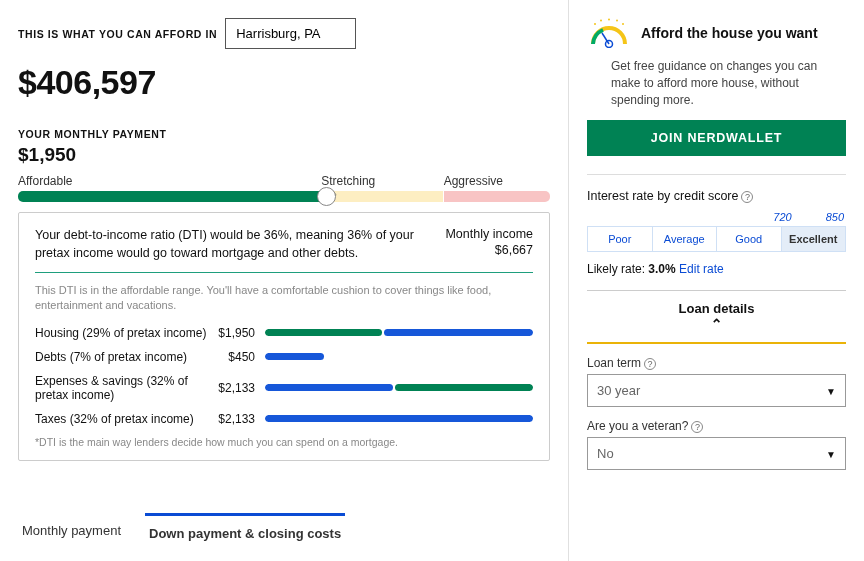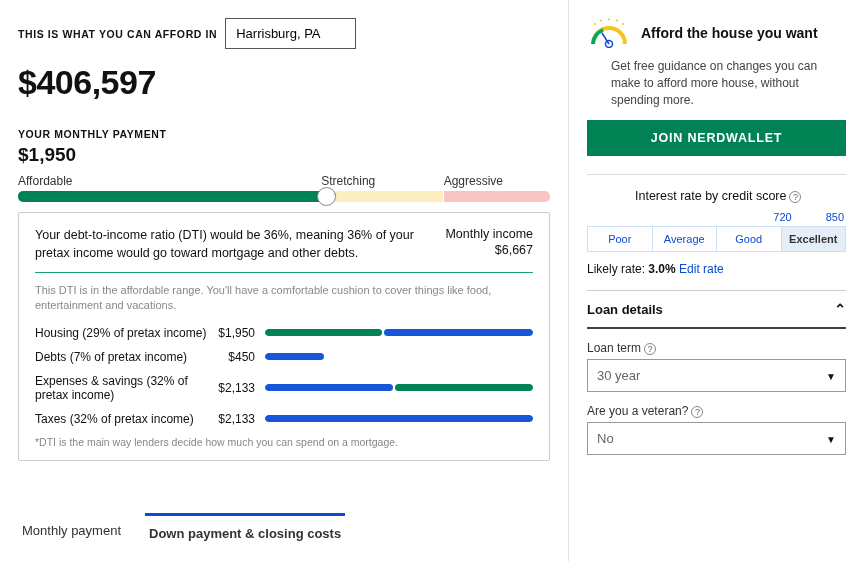--- a/index.html
+++ b/index.html
@@ -42,32 +42,32 @@
 .tab { font-size: 13px; padding: 10px 4px; color: #333; cursor: pointer;}
 .tab.active { border-top: 3px solid #0a4bd4; font-weight: 600;}
 
 
 .gauge-row { display: flex; align-items: center; gap: 10px; margin-bottom: 10px;}
 .gauge { width: 44px; height: 30px; }
 .afford-head { font-size: 14px; font-weight: 700; }
 .afford-sub { font-size: 12px; color: #444; line-height: 1.4; margin-bottom: 12px; margin-left: 24px;}
 .cta-btn { width: 100%; background: #008254; color: #fff; border: none; padding: 11px 0; font-size: 12.5px; font-weight: 700; letter-spacing: 0.8px; cursor: pointer; margin-bottom: 18px;}
 .hr { height: 1px; background: #ddd; margin-bottom: 14px;}
-.ir-label { font-size: 12.5px; margin-bottom: 8px; margin-left: 48px;}
+.ir-label { font-size: 12.5px; margin-bottom: 8px;}
 .qmark { display:inline-block; width:12px;height:12px;border:1px solid #888;border-radius:50%;font-size:9px;line-height:11px;text-align:center;color:#666;margin-left:3px;}
-.score-row { display:flex; justify-content: center; font-size:11px; color:#0a4bd4; padding: 0 2px 3px 2px;}
+.score-row { display:flex; justify-content: center; font-size:11px; color:#0a4bd4; padding: 0 2px 3px 2px; font-style: italic;}
 .score-row span:first-child { visibility:hidden;}
 .credit-tabs { display: flex; border: 1px solid #cfe0f5; margin-bottom: 10px;}
 .credit-tabs div { flex:1; text-align:center; font-size:11px; padding:6px 0; color:#0a4bd4; cursor:pointer;}
 .credit-tabs div.active { background:#e4edf8; color:#333; font-weight:600;}
 .credit-tabs div + div { border-left: 1px solid #cfe0f5;}
 .likely { font-size: 12px; margin-bottom: 14px;}
 .likely .rate { font-weight:700;}
 .likely .edit { color:#0a4bd4; cursor:pointer;}
-.accordion-head { display:flex;justify-content:space-between;align-items:center; font-size:13px; font-weight:700; padding: 10px 0; border-top:1px solid #ccc; border-bottom:2px solid #404040; margin-bottom:12px; cursor:pointer;}
+.accordion-head { display:flex;justify-content:space-between;align-items:center; font-size:13px; font-weight:700; padding: 10px 0; border-top:1px solid #ccc; border-bottom:2px solid #eab308; margin-bottom:12px; cursor:pointer;flex-direction:column;}
 .acc-caret { font-size: 14px;}
 .field-block { margin-bottom: 12px; font-size: 12px;}
 .field-block .lbl { margin-bottom: 4px; color:#333;}
 .field-block .sub { font-size: 11px; color:#555; margin-bottom:4px;}
 .text-input { width:100%; border:1px solid #999; padding:8px 9px; font-size:13px; color:#666; font-family:inherit;}
 .select-wrap { position:relative;}
 .select-wrap .caret { position:absolute; right:10px; top:50%; transform:translateY(-50%); pointer-events:none; font-size:10px;}
 </style>
 </head>
 <body>

